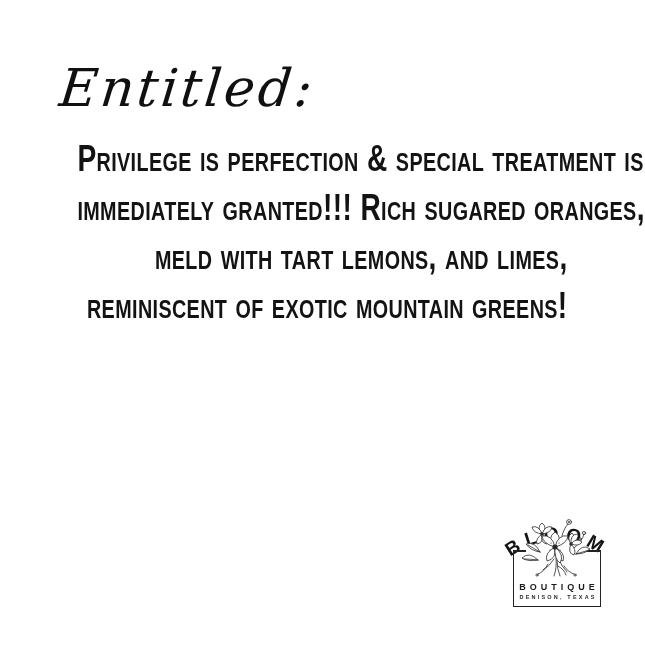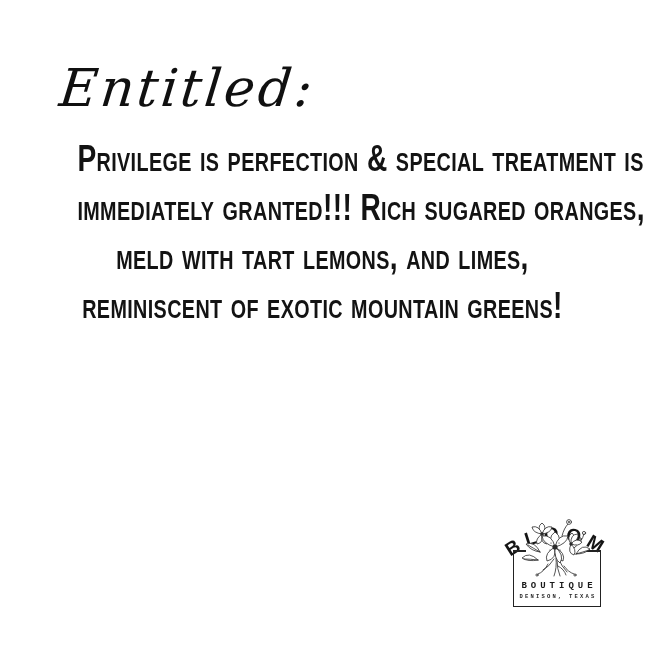--- a/index.html
+++ b/index.html
@@ -31,21 +31,21 @@
     color: #101010;
     white-space: nowrap;
   }
 
   
   .body-text {
     position: absolute;
     left: 0;
     right: 0;
     top: 134px;
-    text-align: center;
+    text-align: right;
   }
   .body-line {
     display: block;
     white-space: nowrap;
     font-family: "Liberation Sans", sans-serif;
     font-variant: small-caps;
     font-weight: 700;
     font-size: 37px;
     line-height: 49px;
     letter-spacing: 0.5px;
@@ -85,21 +85,20 @@
     height: 57px;
     border-left: 1.5px solid #222222;
     border-right: 1.5px solid #222222;
     border-bottom: 1.5px solid #222222;
     box-sizing: border-box;
     display: flex;
     flex-direction: column;
     justify-content: flex-end;
     align-items: center;
     padding-bottom: 6px;
-    font-family: Liberation Mono, monospace;
   }
   .box-top-seg {
     position: absolute;
     top: 0;
     height: 1.5px;
     background: #222222;
   }
   .box-top-seg.left  { left: 0;  width: 21px; }
   .box-top-seg.right { right: 0; width: 16px; }
   .boutique-label {

